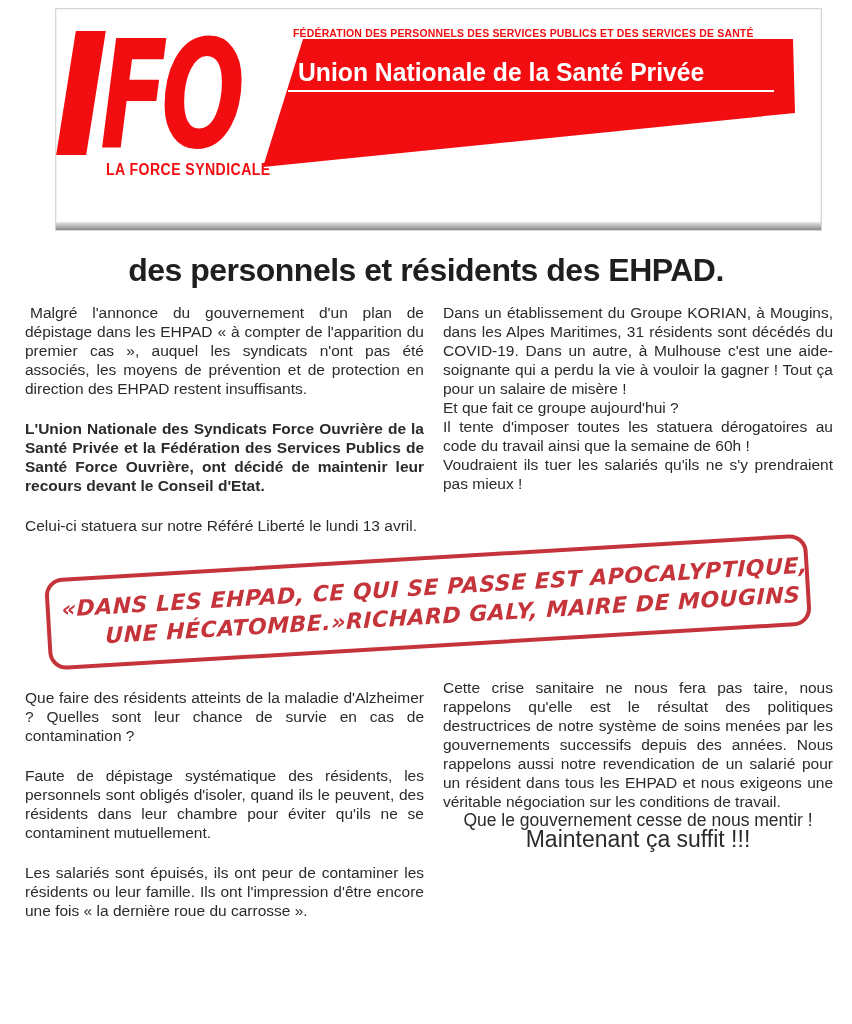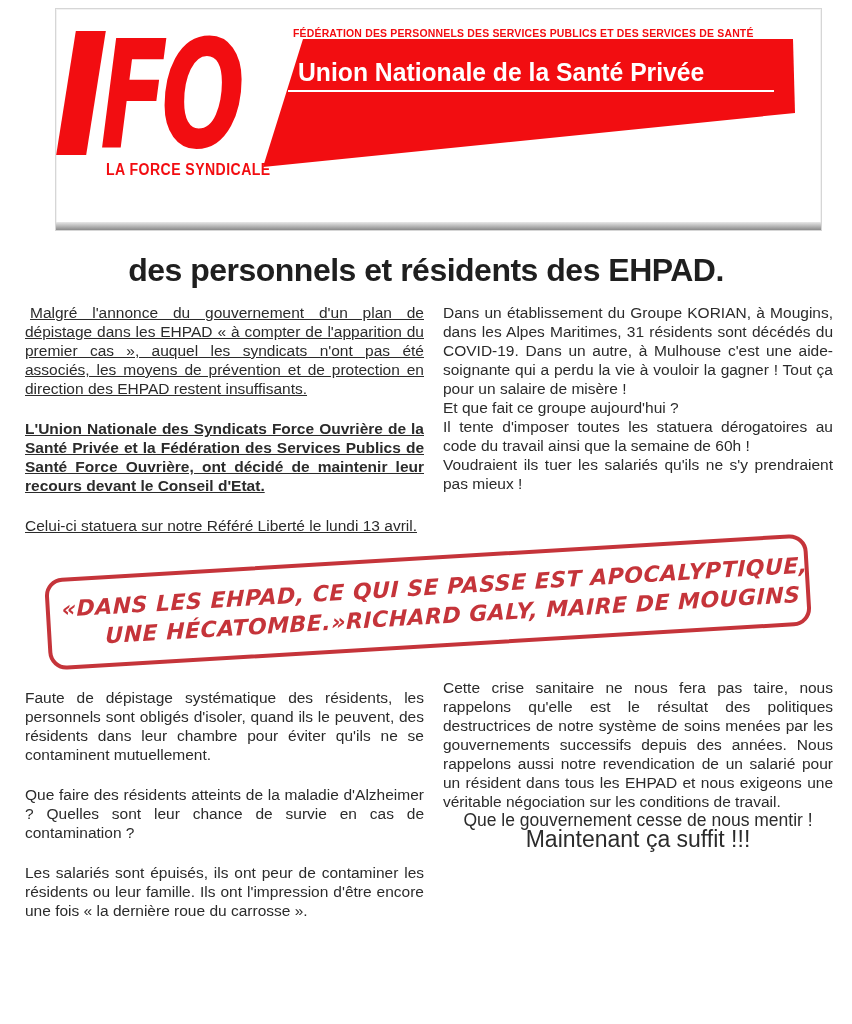--- a/index.html
+++ b/index.html
@@ -58,21 +58,21 @@
   .main-title{
     position:absolute;left:30px;top:213px;width:792px;
     text-align:center;font-weight:bold;font-size:32px;line-height:38px;
     letter-spacing:-0.5px;color:#1f1f1f;
   }
 
   
   .col{position:absolute;font-size:15.5px;line-height:19px;text-align:justify;}
   .col p{margin:0 0 21px 0;}
   .col p.tight{margin:0;}
-  .col-ul{left:25px;top:303px;width:399px;text-decoration:underline;}
+  .col-ul{left:25px;top:303px;width:399px;}
   .col-ur{left:443px;top:303px;width:390px;}
   .col-ll{left:25px;top:688px;width:399px;}
   .col-lr{left:443px;top:678px;width:390px;}
   .bold{font-weight:bold;}
   .indent{text-indent:5px;}
 
   .callout-1{
     font-weight:normal;font-size:17.5px;text-align:center;margin:14px 0 0 0;
   }
   .callout-2{
@@ -136,22 +136,22 @@
   <p class="tight">Il tente d'imposer toutes les statuera dérogatoires au code du travail ainsi que la semaine de 60h !</p>
   <p class="tight">Voudraient ils tuer les salariés qu'ils ne s'y prendraient pas mieux !</p>
 </div>
 
 <div class="stamp">
   <div class="stamp-line">«DANS LES EHPAD, CE QUI SE PASSE EST APOCALYPTIQUE,</div>
   <div class="stamp-line second">UNE HÉCATOMBE.»RICHARD GALY, MAIRE DE MOUGINS</div>
 </div>
 
 <div class="col col-ll">
+  <p>Que faire des résidents atteints de la maladie d'Alzheimer ? Quelles sont leur chance de survie en cas de contamination ?</p>
   <p>Faute de dépistage systématique des résidents, les personnels sont obligés d'isoler, quand ils le peuvent, des résidents dans leur chambre pour éviter qu'ils ne se contaminent mutuellement.</p>
-  <p>Que faire des résidents atteints de la maladie d'Alzheimer ? Quelles sont leur chance de survie en cas de contamination ?</p>
   <p>Les salariés sont épuisés, ils ont peur de contaminer les résidents ou leur famille. Ils ont l'impression d'être encore une fois « la dernière roue du carrosse ».</p>
 </div>
 
 <div class="col col-lr">
   <p class="tight">Cette crise sanitaire ne nous fera pas taire, nous rappelons qu'elle est le résultat des politiques destructrices de notre système de soins menées par les gouvernements successifs depuis des années. Nous rappelons aussi notre revendication de un salarié pour un résident dans tous les EHPAD et nous exigeons une véritable négociation sur les conditions de travail.</p>
   <p class="callout-1 tight">Que le gouvernement cesse de nous mentir !</p>
   <p class="callout-2 tight">Maintenant ça suffit !!!</p>
 </div>
 
 </body></html>

